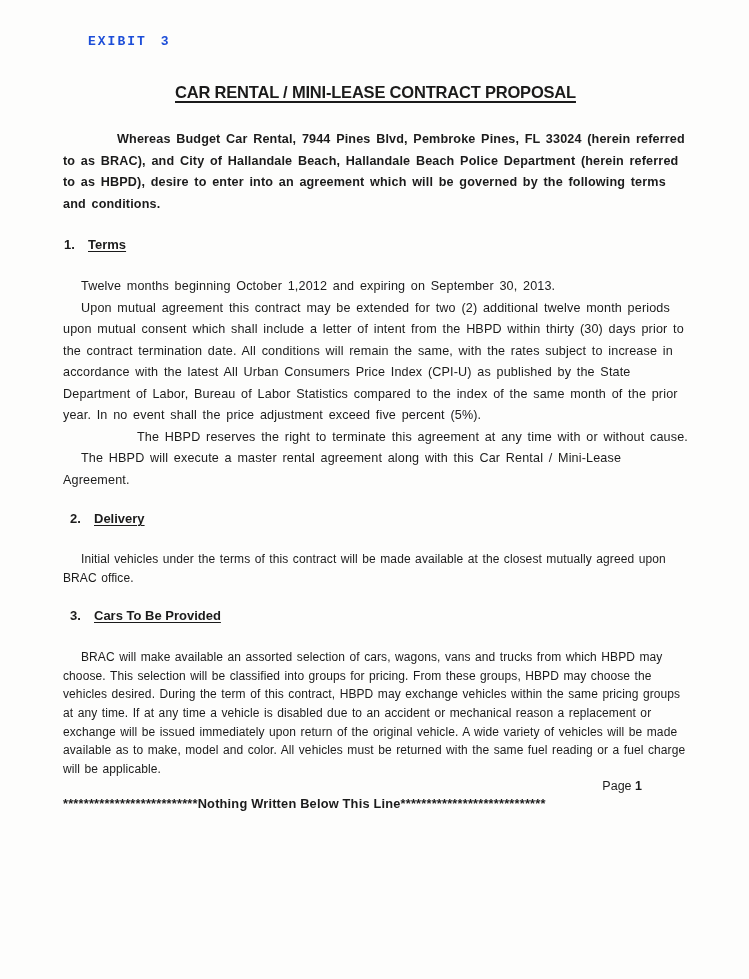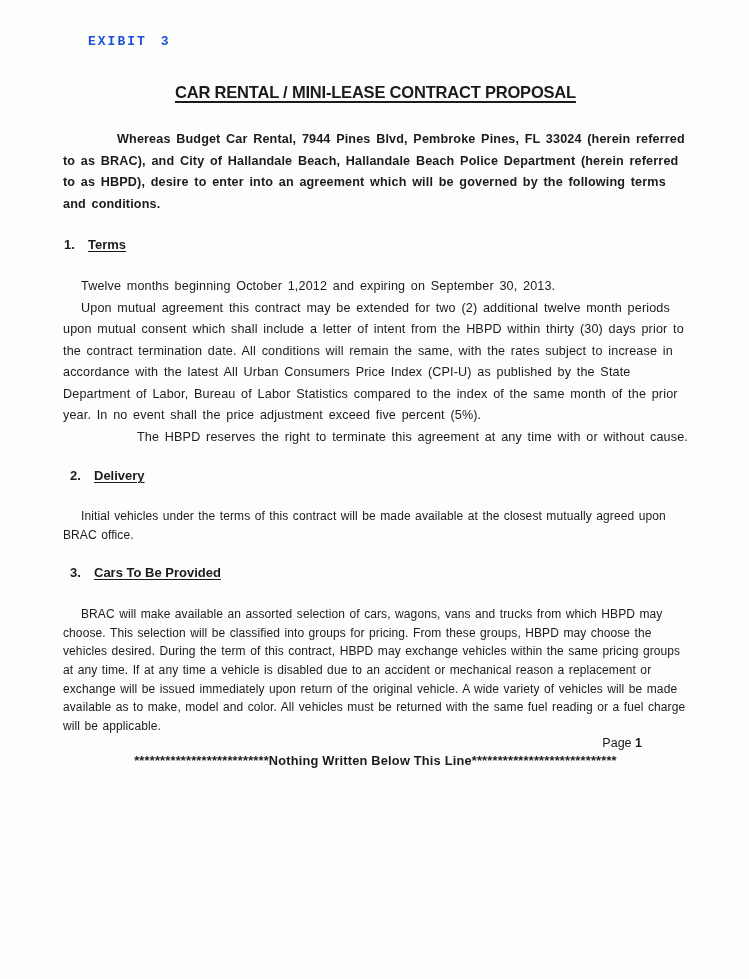--- a/index.html
+++ b/index.html
@@ -85,21 +85,21 @@
 
   .page-number {
     text-align: right;
     font-size: 12.5px;
     padding-right: 46px;
     margin-top: 1px;
   }
   .page-number .pg-word { font-weight: 400; }
   .page-number .pg-num { font-weight: 700; }
   .bottom-line {
-    text-align: center;
+    text-align: left;
     font-weight: 700;
     font-size: 12.8px;
     letter-spacing: 0.2px;
     margin-top: 3px;
     white-space: nowrap;
   }
 </style>
 </head>
 <body>
 
@@ -116,20 +116,21 @@
   <p class="body-lg indent-lg mt-intro">Whereas Budget Car Rental, 7944 Pines Blvd, Pembroke Pines, FL 33024 (herein referred to as BRAC), and City of Hallandale Beach, Hallandale Beach Police Department (herein referred to as HBPD), desire to enter into an agreement which will be governed by the following terms and conditions.</p>
 
   <div class="sec-heading s1">
     <span class="sec-num">1.</span>
     <span class="sec-label">Terms</span>
   </div>
 
   <p class="body-lg indent-sm mt-p1">Twelve months beginning October 1,2012  and expiring on September 30, 2013.</p>
   <p class="body-lg indent-sm mt-p2">Upon mutual agreement this contract may be extended for two (2) additional twelve month periods upon mutual consent which shall include a letter of intent from the HBPD within thirty (30) days prior to the contract termination date. All conditions will remain the same, with the rates subject to increase in accordance with the latest All Urban Consumers Price Index (CPI-U) as published by the State Department of Labor, Bureau of Labor Statistics compared to the index of the same month of the prior year. In no event shall the price adjustment exceed five percent (5%).</p>
   <p class="body-lg indent-sm mt-p3">The HBPD reserves the right to terminate this agreement at any time with or without cause.</p>
+  <p class="body-lg indent-sm mt-p4">The HBPD will execute a master rental agreement along with this Car Rental / Mini-Lease Agreement.</p>
 
   <div class="sec-heading s2">
     <span class="sec-num">2.</span>
     <span class="sec-label">Delivery</span>
   </div>
 
   <p class="body-sm indent-sm">Initial vehicles under the terms of this contract will be made available at the closest mutually agreed upon BRAC office.</p>
 
   <div class="sec-heading s3">
     <span class="sec-num">3.</span>

